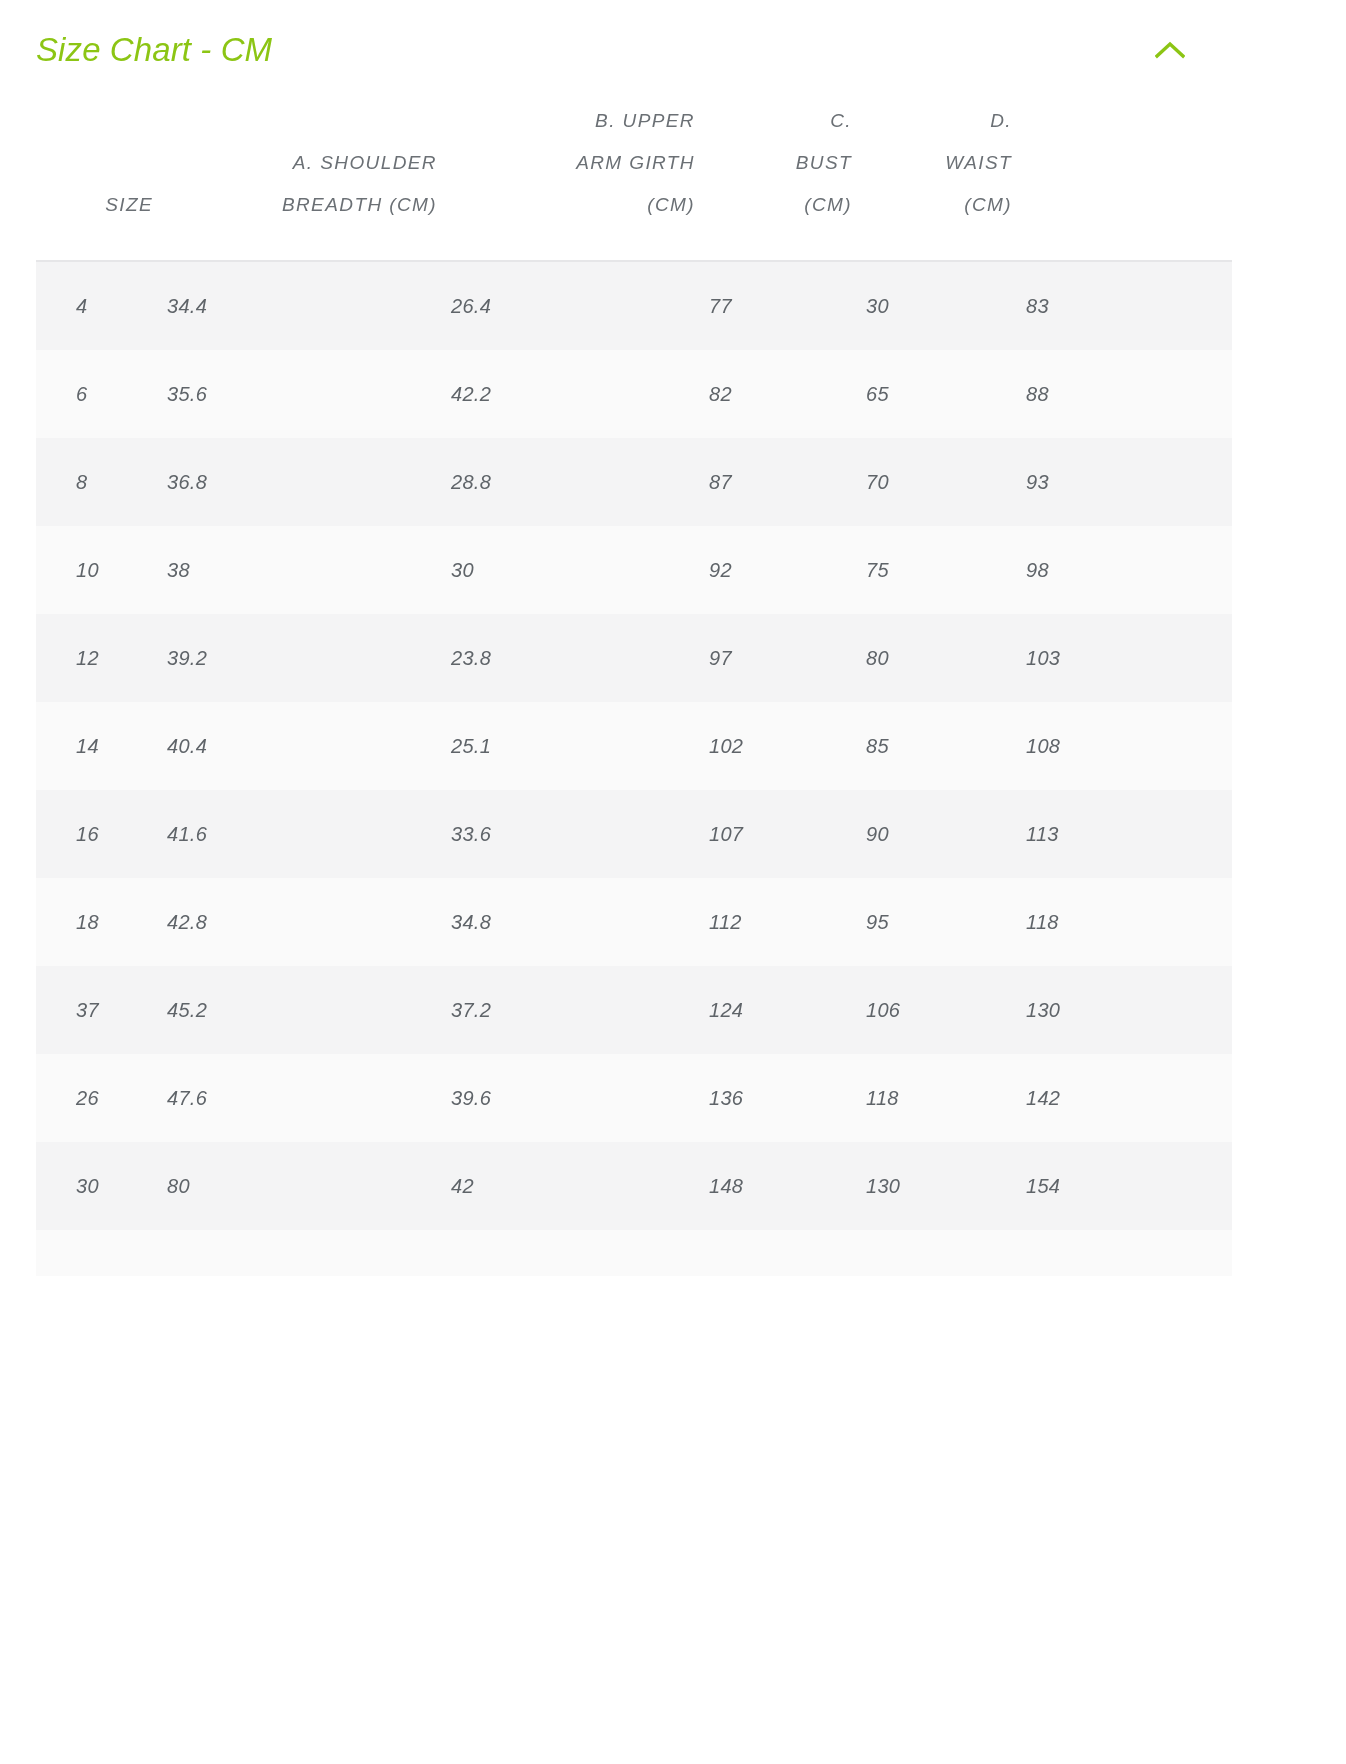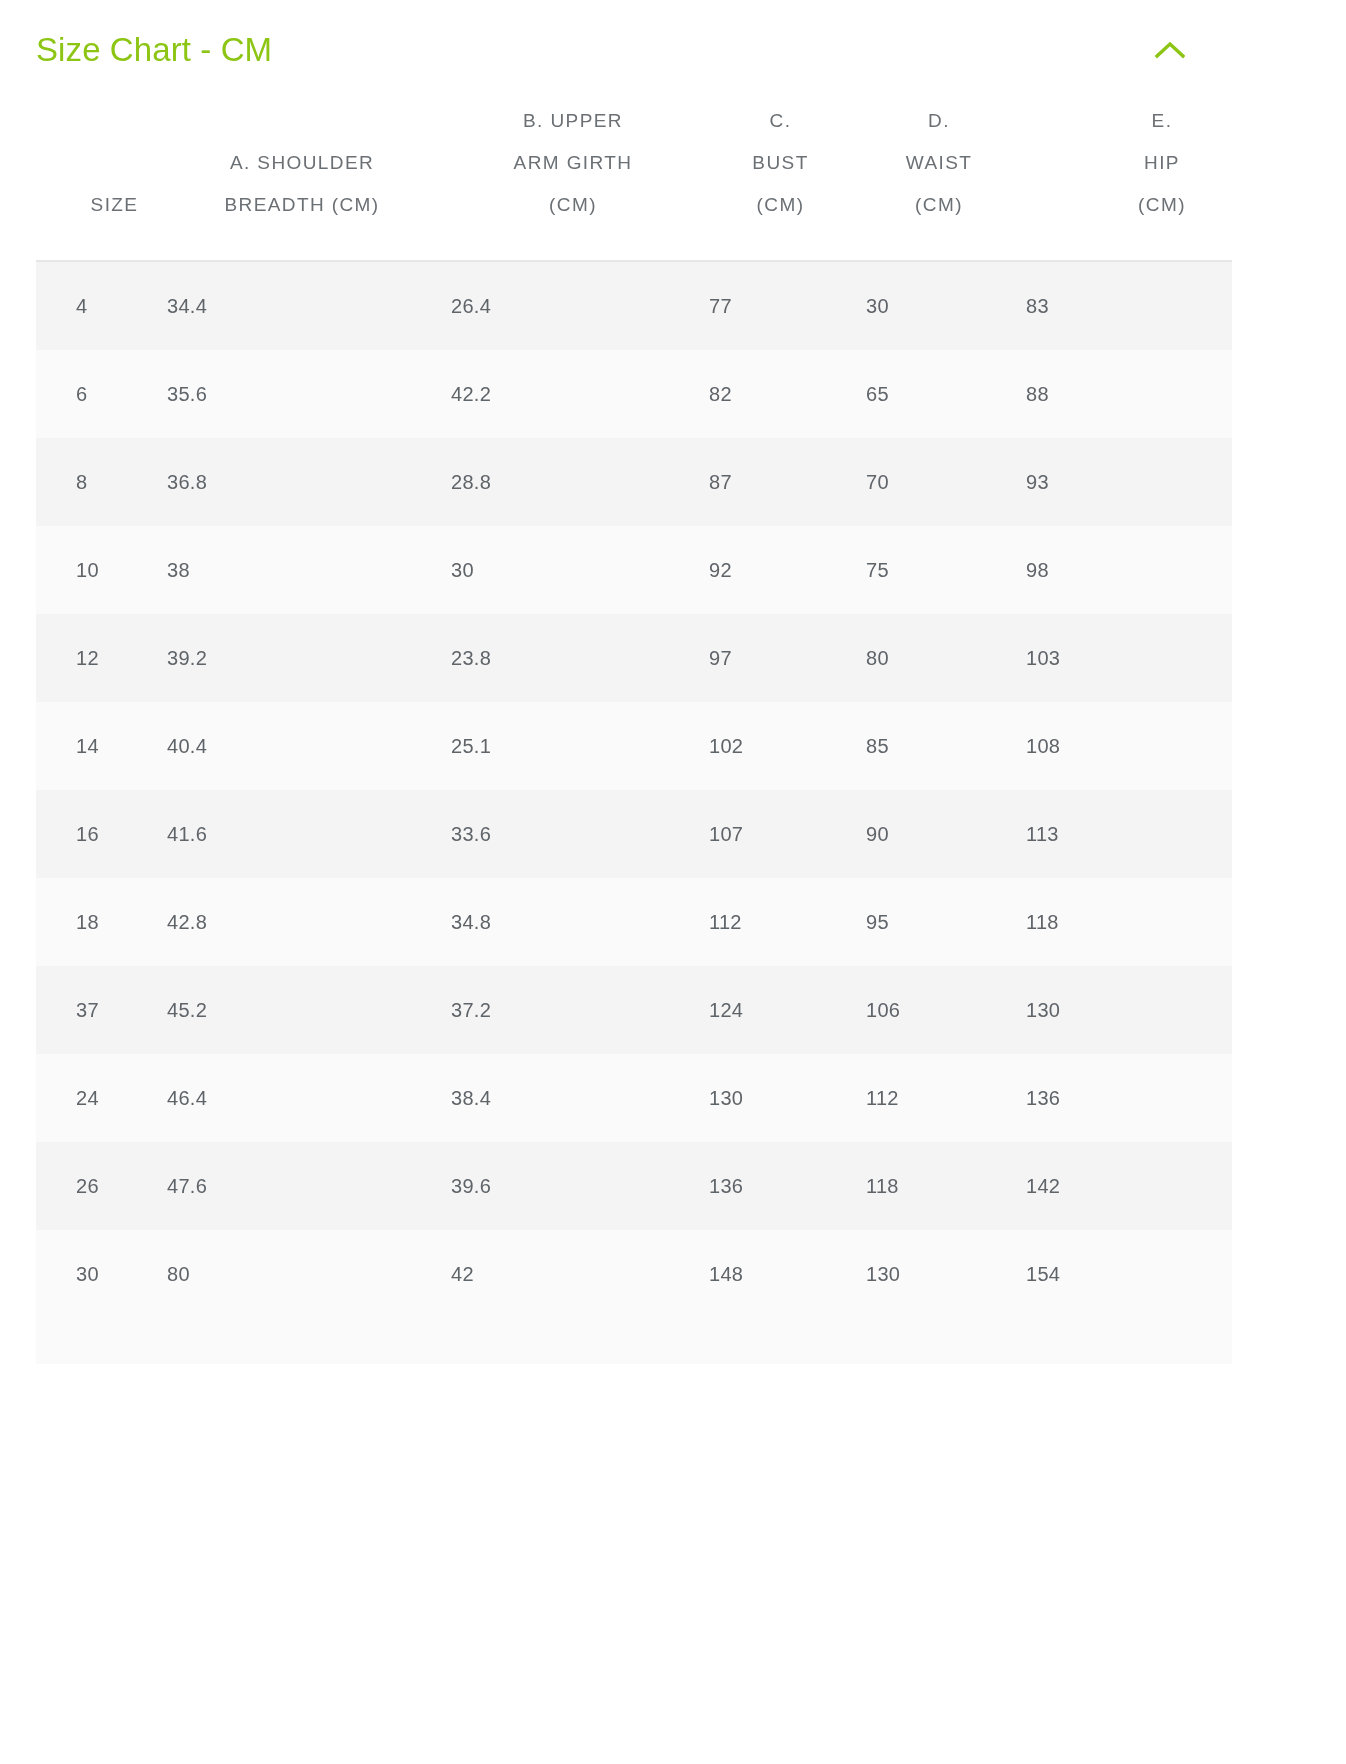--- a/index.html
+++ b/index.html
@@ -11,20 +11,21 @@
     font-family: "Liberation Sans", sans-serif;
     -webkit-font-smoothing: antialiased;
   }
 
   .size-chart-panel {
     position: relative;
     width: 1232px;
     height: 1764px;
     background: #ffffff;
     overflow: hidden;
+    font-style: italic;
   }
 
   
   .panel-header {
     position: relative;
     height: 100px;
     display: flex;
     align-items: center;
     padding: 0 34px 0 36px;
   }
@@ -62,21 +63,21 @@
 
   .chart-table col.c-size   { width: 131px; }
   .chart-table col.c-sh     { width: 284px; }
   .chart-table col.c-arm    { width: 258px; }
   .chart-table col.c-bust   { width: 157px; }
   .chart-table col.c-waist  { width: 160px; }
   .chart-table col.c-hip    { width: 286px; }
 
   .chart-table thead th {
     vertical-align: bottom;
-    text-align: center;
+    text-align: right;
     padding: 0 14px 34px 0;
     font-size: 19px;
     line-height: 42px;
     font-weight: 400;
     color: #6b7075;
     letter-spacing: 1.4px;
     text-transform: uppercase;
     background: #ffffff;
   }
   .chart-table thead th .hdr-text { display: block; }
@@ -240,28 +241,20 @@
         </tr>
         <tr>
           <td>37</td>
           <td>45.2</td>
           <td>37.2</td>
           <td>124</td>
           <td>106</td>
           <td>130</td>
         </tr>
         <tr>
-          <td>24</td>
-          <td>46.4</td>
-          <td>38.4</td>
-          <td>130</td>
-          <td>112</td>
-          <td>136</td>
-        </tr>
-        <tr>
           <td>26</td>
           <td>47.6</td>
           <td>39.6</td>
           <td>136</td>
           <td>118</td>
           <td>142</td>
         </tr>
         <tr>
           <td>30</td>
           <td>80</td>

